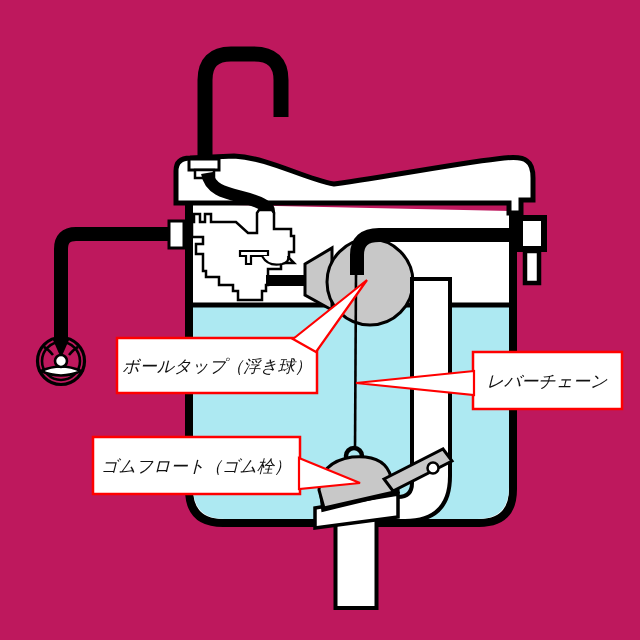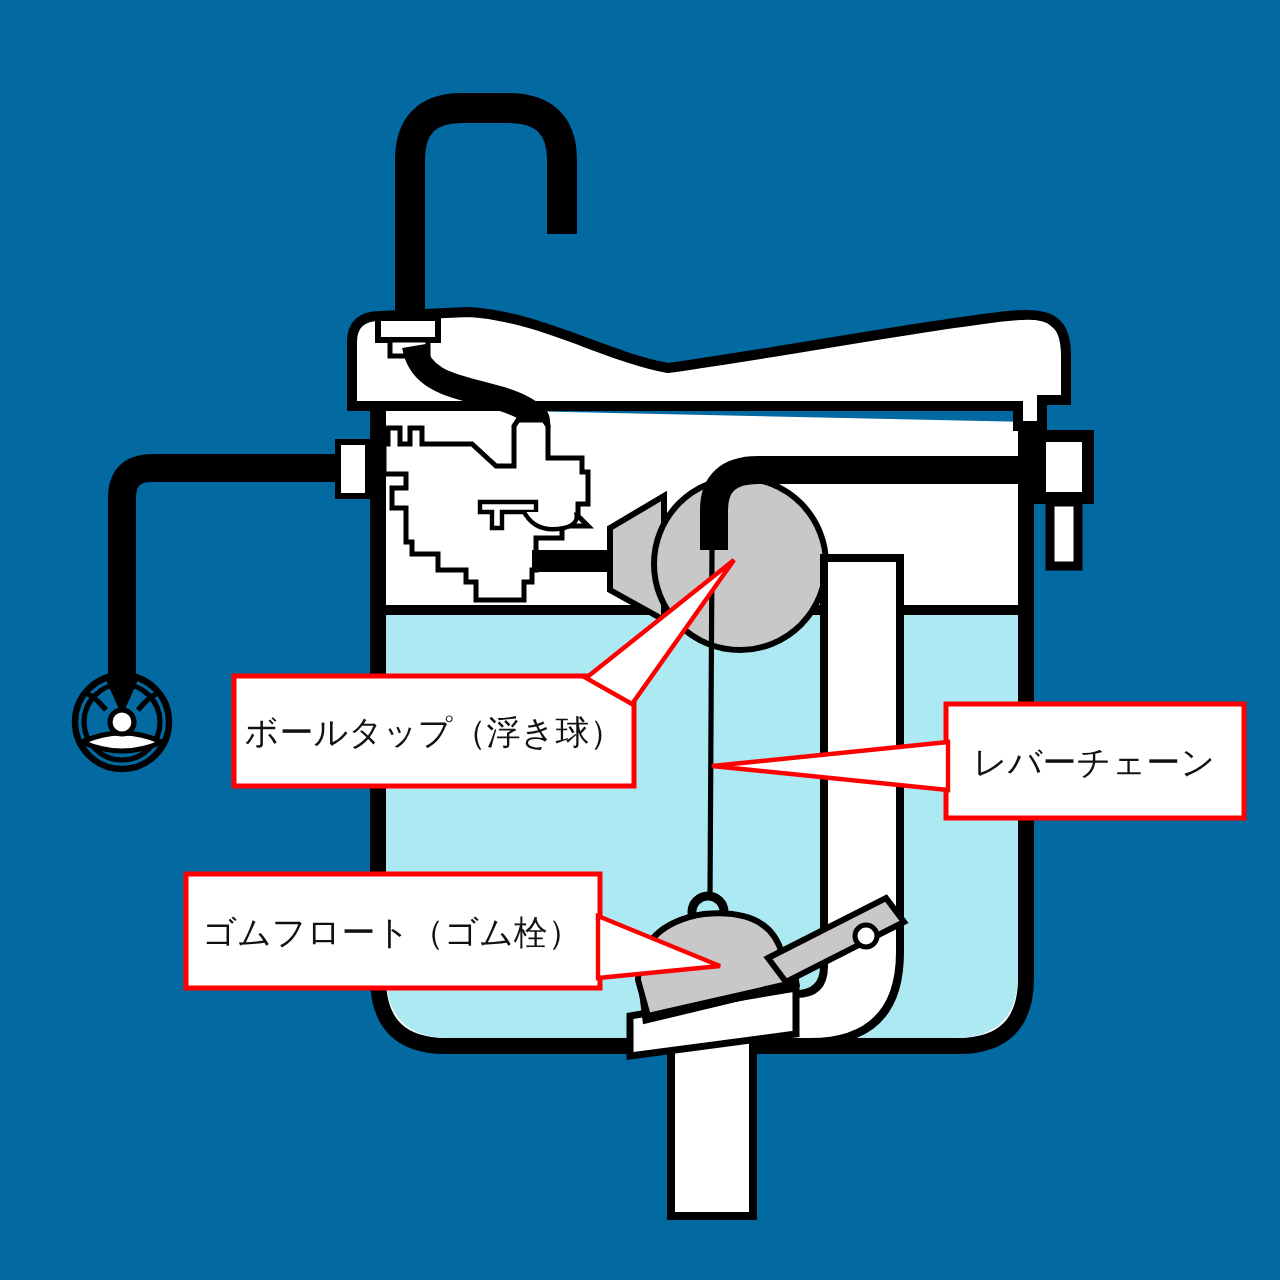--- a/index.html
+++ b/index.html
@@ -1,16 +1,16 @@
 <!DOCTYPE html>
 <html><head>
 <meta charset="utf-8">
 <style>
   html,body{margin:0;padding:0;background:#ffffff;}
-  .stage{width:640px;height:640px;margin:0 auto;position:relative;background:#0369a1;}
+  .stage{width:640px;height:640px;margin:0 auto;position:relative;background:#be185d;font-style:italic;}
   svg{display:block;}
   .ln{stroke:#000000;}
   .callout-text{
     font-family:"Liberation Sans","DejaVu Sans",sans-serif;
     font-size:17px;
     fill:#111111;
     text-anchor:middle;
   }
 </style>
 </head>

